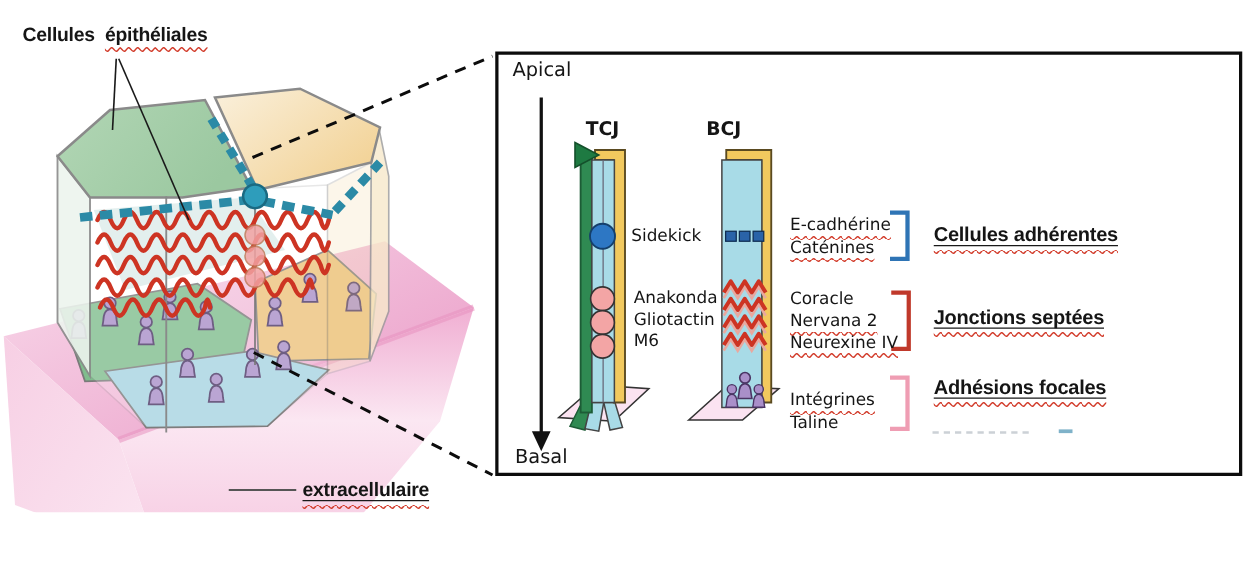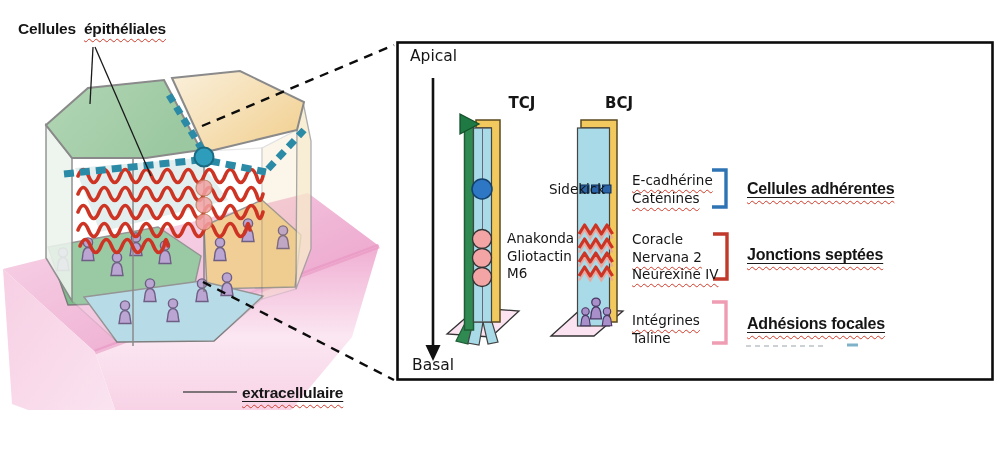--- a/index.html
+++ b/index.html
@@ -3,21 +3,21 @@
 <meta charset="utf-8">
 <style>
   html,body{margin:0;padding:0;background:#fff;}
   #stage{position:relative;width:1000px;height:410px;background:#fff;overflow:hidden;
          font-family:"Liberation Sans",sans-serif;}
   #fig{position:absolute;left:0;top:0;z-index:1;}
   .txt{position:absolute;z-index:2;white-space:nowrap;color:#151515;}
   .f-big{font:700 15.5px "Liberation Sans",sans-serif;letter-spacing:-0.2px;}
   .f-jt{font:700 16px "Liberation Sans",sans-serif;letter-spacing:-0.2px;}
   .f-axis{font:400 15.5px "DejaVu Sans",sans-serif;}
-  .f-col{font:700 15px "DejaVu Sans",sans-serif;margin-left:40px;}
+  .f-col{font:700 15px "DejaVu Sans",sans-serif;}
   .f-panel{font:400 13.5px "DejaVu Sans",sans-serif;line-height:17.5px;}
   .sq{text-decoration:underline wavy #d23b2a 1.2px;text-underline-offset:4px;}
   .dbl{text-decoration:underline wavy #d23b2a 1.2px;text-underline-offset:5.5px;}
   .dbl .in{text-decoration:underline solid #191919 1.4px;text-underline-offset:2.5px;}
   .center{text-align:center;}
 </style>
 </head>
 <body>
 
 <div id="stage">
@@ -203,21 +203,21 @@
 <div class="txt f-big" style="left:242px;top:381px;line-height:23px;">
   <div class="dbl"><span class="in">extracellulaire</span></div>
 </div>
 
 <div class="txt f-axis" style="left:410px;top:47px;">Apical</div>
 <div class="txt f-axis" style="left:412px;top:356px;">Basal</div>
 
 <div class="txt f-col center" style="left:461px;top:94px;width:42px;">TCJ</div>
 <div class="txt f-col center" style="left:558px;top:94px;width:42px;">BCJ</div>
 
-<div class="txt f-panel" style="left:505px;top:181px;margin-left:44px;">Sidekick</div>
+<div class="txt f-panel" style="left:505px;top:181px;">Sidekick</div>
 
 <div class="txt f-panel" style="left:507px;top:230px;">
   <div>Anakonda</div>
   <div>Gliotactin</div>
   <div>M6</div>
 </div>
 
 <div class="txt f-panel" style="left:632px;top:172px;">
   <div class="sq">E-cadhérine</div>
   <div class="sq">Caténines</div>
@@ -231,16 +231,16 @@
 
 <div class="txt f-panel" style="left:632px;top:312px;">
   <div class="sq">Intégrines</div>
   <div>Taline</div>
 </div>
 
 <div class="txt f-jt dbl" style="left:747px;top:180px;">
   <span class="in">Cellules adhérentes</span></div>
 <div class="txt f-jt dbl" style="left:747px;top:246px;">
   <span class="in">Jonctions septées</span></div>
-<div class="txt f-jt dbl" style="left:747px;top:315px;">
+<div class="txt f-jt dbl" style="left:747px;top:302px;">
   <span class="in">Adhésions focales</span></div>
 
 </div>
 
 </body></html>

